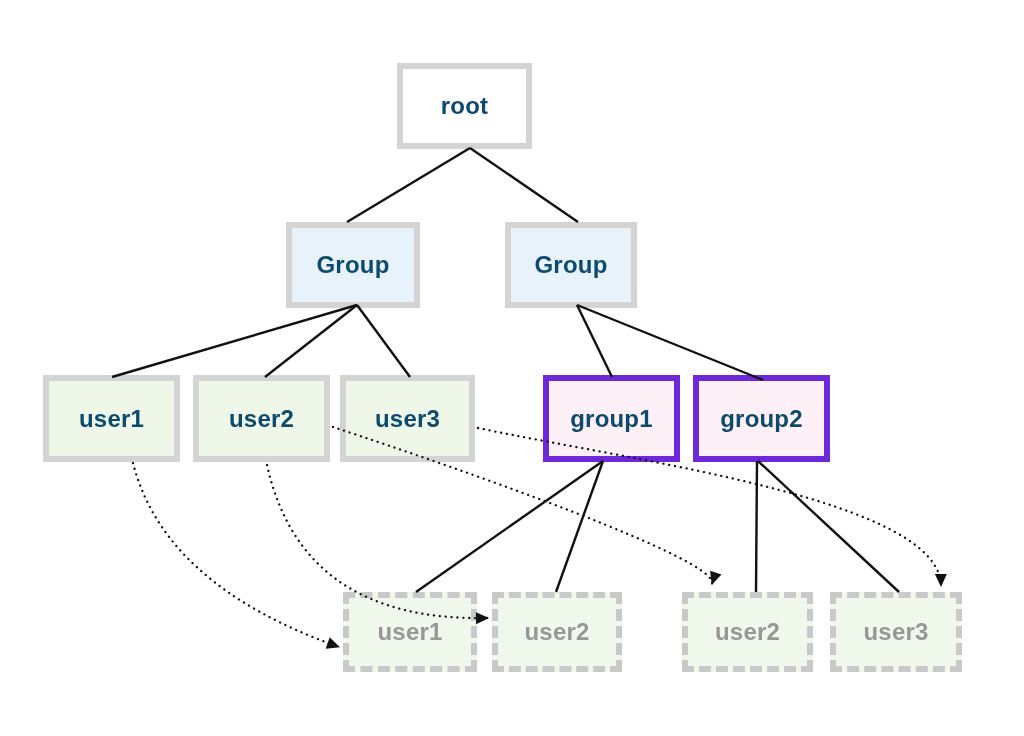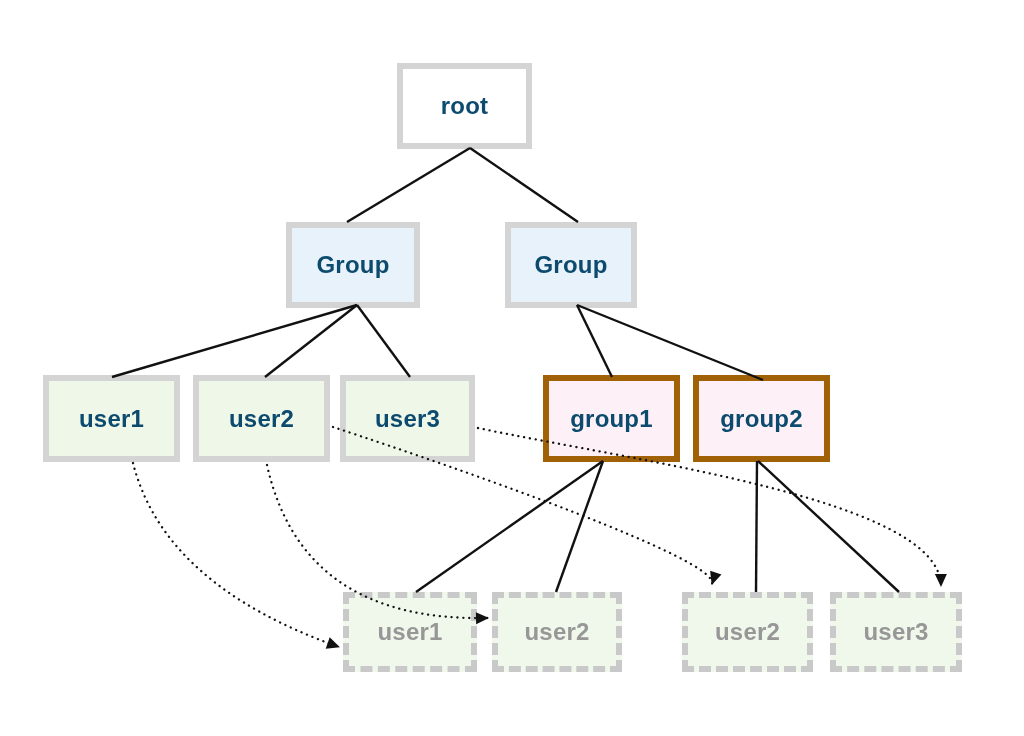--- a/index.html
+++ b/index.html
@@ -15,21 +15,21 @@
     position:absolute;
     box-sizing:border-box;
     display:flex;align-items:center;justify-content:center;
     font-size:24px;font-weight:bold;letter-spacing:0.2px;
     color:#0c4a6e;
     z-index:1;
   }
   .node.root {background:#ffffff;border:6px solid #d4d4d4;}
   .node.cat  {background:#e8f2fb;border:6px solid #d4d4d4;}
   .node.user {background:#eff7e9;border:6px solid #d4d4d4;}
-  .node.grp  {background:#fdf0f7;border:6px solid #a16207;}
+  .node.grp  {background:#fdf0f7;border:6px solid #6d28d9;}
   .node.ref  {background:#f0f8ec;border:6px dashed #c9c9c9;color:#979797;}
 
   
   #n-root   {left:397px;top:63px; width:135px;height:86px;}
   #n-people {left:286px;top:222px;width:134px;height:86px;}
   #n-group  {left:505px;top:222px;width:132px;height:86px;text-align:center;}
   #n-user1  {left:43px; top:375px;width:137px;height:87px;}
   #n-user2  {left:193px;top:375px;width:137px;height:87px;}
   #n-user3  {left:340px;top:375px;width:135px;height:87px;}
   #n-group1 {left:543px;top:375px;width:137px;height:87px;}

